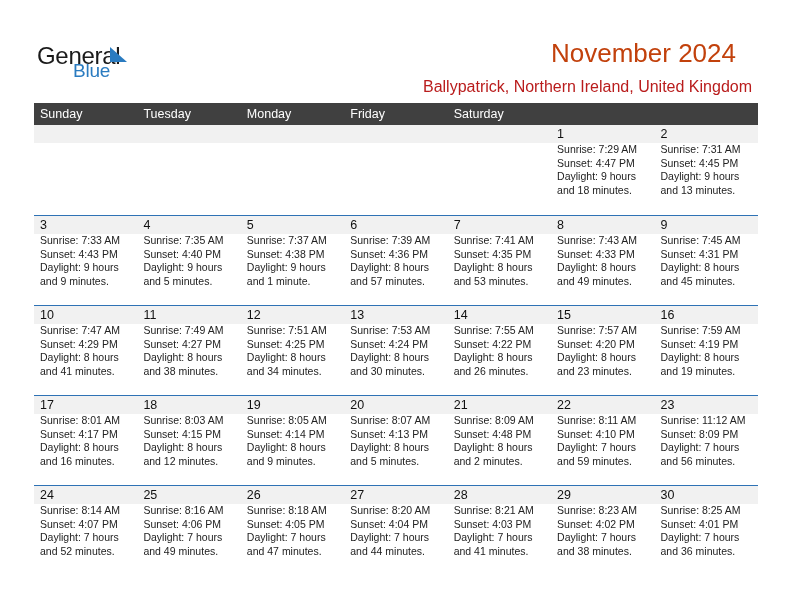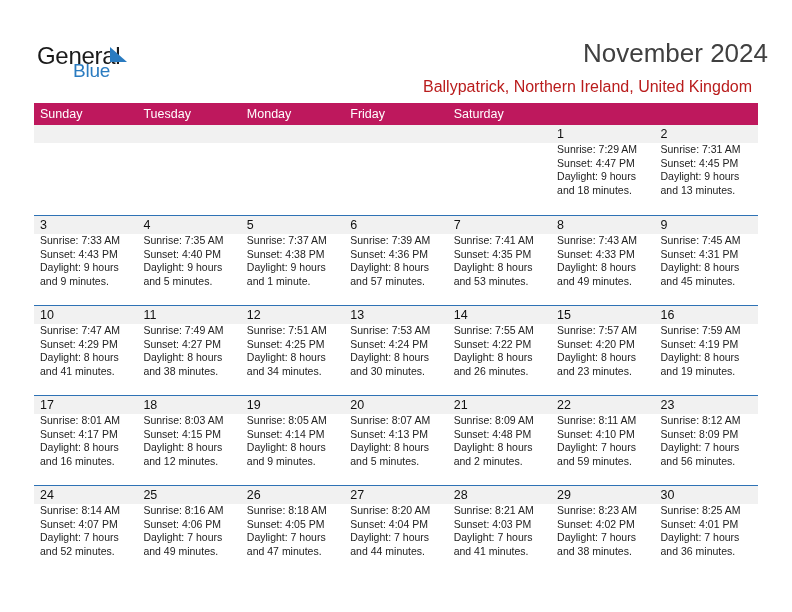--- a/index.html
+++ b/index.html
@@ -5,24 +5,24 @@
   html, body { margin: 0; padding: 0; }
   body {
     width: 792px; height: 612px; background: #ffffff; position: relative; overflow: hidden;
     font-family: "Liberation Sans", "DejaVu Sans", sans-serif; color: #222;
   }
   .logo { position: absolute; left: 37px; top: 42px; width: 100px; height: 40px; }
   .logo-general { position: absolute; left: 0; top: 0; font-size: 24px; color: #1a1a1a; letter-spacing: -0.3px; }
   .logo-blue { position: absolute; left: 36px; top: 18px; font-size: 19px; color: #2a7bc0; letter-spacing: -0.2px; }
   .logo-tri { position: absolute; left: 73px; top: 5px; width: 0; height: 0;
     border-bottom: 15px solid #2a7bc0; border-left: 17px solid transparent; transform: scaleX(-1); }
-  .title { position: absolute; right: 24px; top: 38px; font-size: 26px; color: #404040; }
+  .title { position: absolute; right: 56px; top: 38px; font-size: 26px; color: #c2410c; }
   .subtitle { position: absolute; right: 40px; top: 78px; font-size: 16px; color: #b91c1c; }
   .cal { position: absolute; left: 34px; top: 103px; width: 724px; }
-  .hdr { display: flex; height: 22px; background: #be185d; }
+  .hdr { display: flex; height: 22px; background: #404040; }
   .hdr-cell { width: 103.43px; box-sizing: border-box; padding-left: 6px; color: #ffffff; font-size: 12.5px; line-height: 22px; }
   .week { position: relative; height: 90px; }
   .week.sep { border-top: 1px solid #2e72b5; height: 89px; }
   .band { position: absolute; left: 0; right: 0; top: 0; height: 18px; background: #f1f1f1; }
   .days { position: absolute; left: 0; top: 0; right: 0; display: flex; }
   .day { width: 103.43px; box-sizing: border-box; padding-left: 6px; }
   .num { font-size: 12.5px; line-height: 18px; height: 18px; color: #111; }
   .line { font-size: 10.5px; line-height: 13.5px; color: #222; white-space: nowrap; }
 </style>
 </head>
@@ -248,21 +248,21 @@
           </div>
           <div class="day">
             <div class="num">22</div>
             <div class="line">Sunrise: 8:11 AM</div>
             <div class="line">Sunset: 4:10 PM</div>
             <div class="line">Daylight: 7 hours</div>
             <div class="line">and 59 minutes.</div>
           </div>
           <div class="day">
             <div class="num">23</div>
-            <div class="line">Sunrise: 8:12 AM</div>
+            <div class="line">Sunrise: 11:12 AM</div>
             <div class="line">Sunset: 8:09 PM</div>
             <div class="line">Daylight: 7 hours</div>
             <div class="line">and 56 minutes.</div>
           </div>
         </div>
       </div>
       <div class="week sep">
         <div class="band"></div>
         <div class="days">
           <div class="day">

